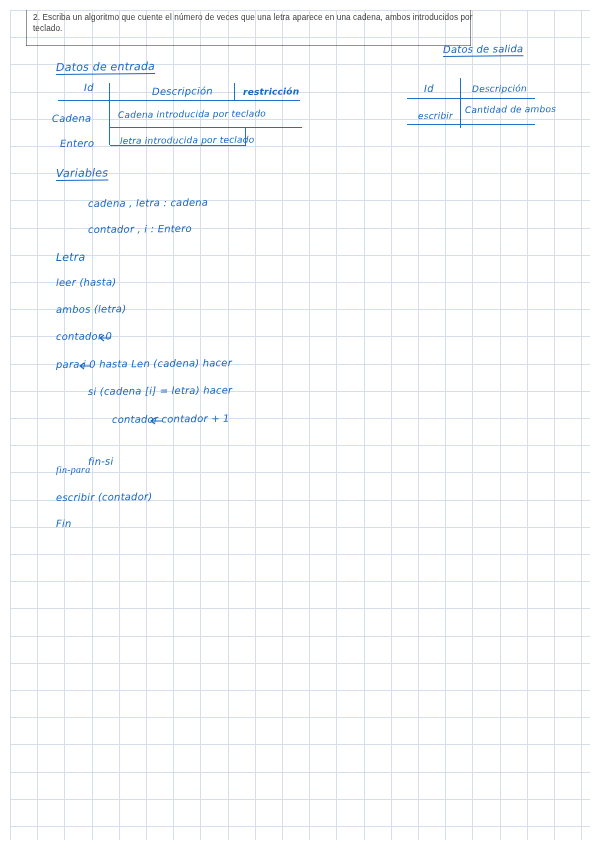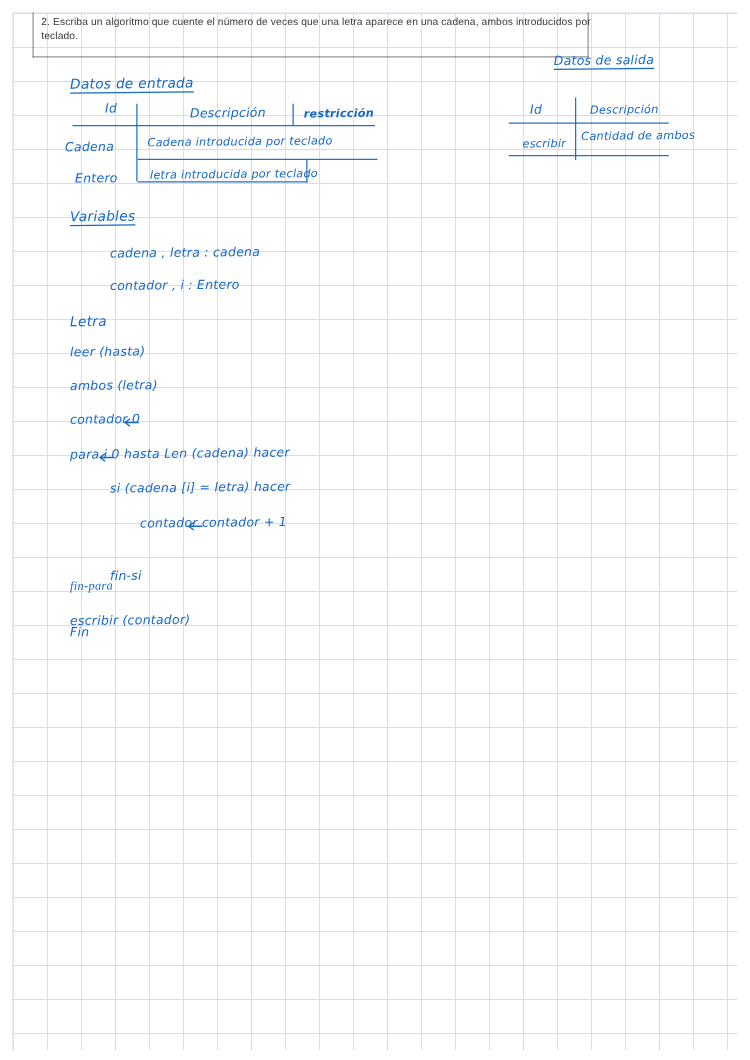--- a/index.html
+++ b/index.html
@@ -153,15 +153,15 @@
   <div class="hw s10 t2" style="left:88px; top:386px;">si  (cadena [i] = letra) hacer</div>
 
   <div class="hw s10 t2" style="left:112px; top:414px;">contador  contador + 1</div>
   <svg style="position:absolute;left:150px;top:417px;" width="13" height="9">
     <path d="M12,4 L1,4 M5,1 L1,4 L5,7" stroke="#1769c4" stroke-width="1.1" fill="none"></path>
   </svg>
 
   <div class="hw s10 t2" style="left:88px; top:420px;margin-top:36px;">fin-si</div>
   <div class="hw s10 t2" style="left:56px; top:464px;font-family:Liberation Serif, serif;">fin-para</div>
   <div class="hw s10 t2" style="left:56px; top:492px;">escribir (contador)</div>
-  <div class="hw s10 t2" style="left:56px; top:501px;text-align:right;">Fin</div>
+  <div class="hw s10 t2" style="left:56px; top:518px;text-align:right;">Fin</div>
 
 </div>
 
 </body></html>

